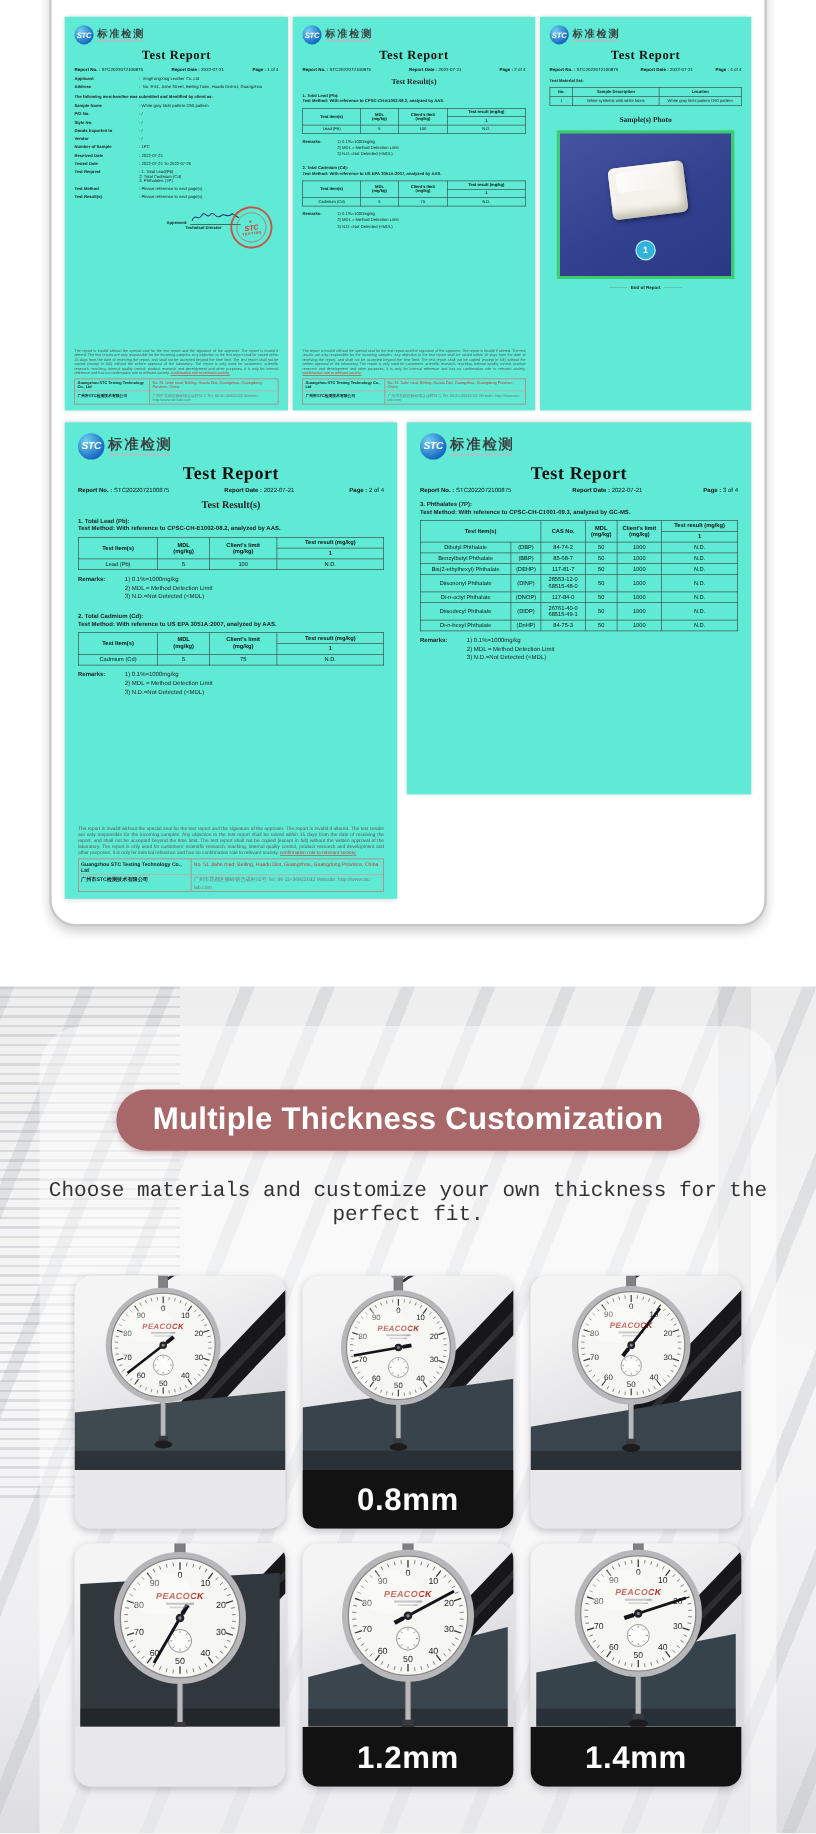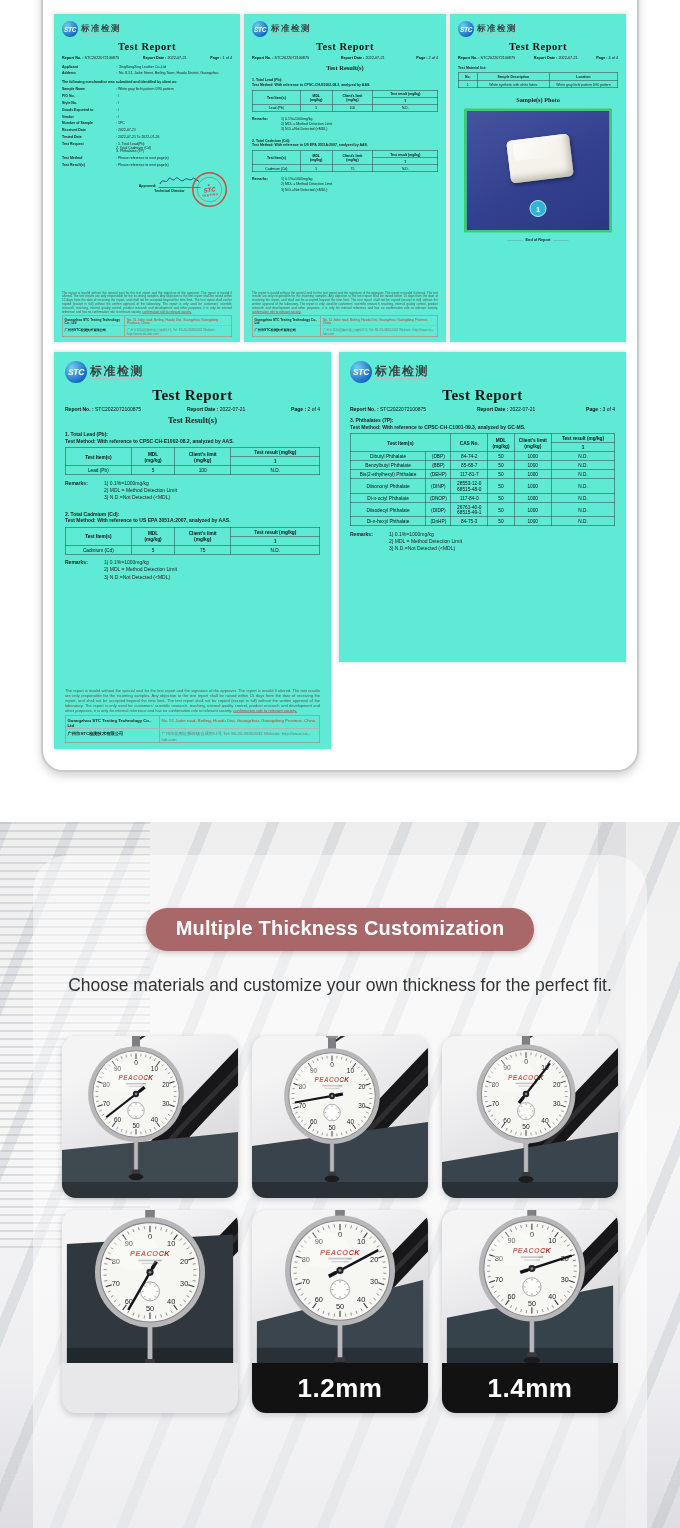--- a/index.html
+++ b/index.html
@@ -101,22 +101,22 @@
   .bg-blinds{position:absolute;left:0;top:0;width:150px;height:430px;opacity:.5;
     background:repeating-linear-gradient(180deg,rgba(150,154,160,.55) 0 2px,rgba(255,255,255,0) 2px 8px);}
   .bg-posts{position:absolute;inset:0;opacity:.35;
     background:linear-gradient(90deg,transparent 0 88%,rgba(160,162,168,.5) 88% 92%,transparent 92%),
                linear-gradient(0deg,rgba(175,177,182,.55),rgba(175,177,182,0) 22%);}
   .glass{position:absolute;left:33px;right:33px;top:33px;bottom:-40px;background:rgba(255,255,255,.48);
     border-radius:36px;}
   .thick-content{position:absolute;inset:0;z-index:2;}
   .banner{margin:86px auto 0 auto;width:fit-content;background:#a86769;border-radius:26px;
     padding:9px 30px 11px 30px;box-shadow:0 2px 5px rgba(120,60,60,.3);}
-  .banner h2{margin:0;color:#fff;font-size:20px;font-weight:bold;letter-spacing:.2px;}
-  .subtitle{text-align:center;font-size:17.5px;color:#333;margin:24px 0 0 0;}
+  .banner h2{margin:0;color:#fff;font-size:26px;font-weight:bold;letter-spacing:.2px;}
+  .subtitle{text-align:center;font-size:17.5px;color:#333;margin:24px 0 0 0;font-family:Liberation Mono, monospace;}
   .tile-grid{width:556px;margin:40px auto 0 auto;display:grid;grid-template-columns:repeat(3,176px);
     gap:12px 14px;}
   .tile{border-radius:14px;overflow:hidden;box-shadow:0 2px 6px rgba(60,60,70,.25);background:#e8e8ea;}
   .tile-photo{height:162px;position:relative;background:linear-gradient(155deg,#f4f4f5 20%,#d9d9dc 80%);}
   .tile:nth-child(n+4) .tile-photo{height:153px;}
   .gauge-svg{position:absolute;inset:0;width:100%;height:100%;}
   .tile-label{height:49px;background:#121212;color:#fff;display:flex;align-items:center;justify-content:center;
     font-size:26px;font-weight:bold;letter-spacing:.5px;}
   .tile:nth-child(n+4) .tile-label{height:50px;}
 </style>
@@ -780,20 +780,21 @@
       <g class="needle-g" transform="rotate(-100)">
         <line x1="0" y1="10" x2="0" y2="-41" stroke="#13131a" stroke-width="2.3"></line>
         <line x1="0" y1="4" x2="0" y2="12" stroke="#13131a" stroke-width="3.4"></line>
       </g>
       <circle r="3.4" fill="#232329"></circle>
       <circle r="1.3" fill="#8a8a90"></circle>
       <ellipse cx="-15" cy="-19" rx="25" ry="17" fill="rgba(255,255,255,0.30)"></ellipse>
     </g>
   </svg>
           </div>
+          <div class="tile-label" style="background: rgb(18, 18, 18);">0.8mm</div>
         </div>
         <div class="tile">
           <div class="tile-photo">
             <svg class="gauge-svg" viewBox="0 0 176 162">
     <path class="arm-main" d="M190,16 C152,56 116,92 90,124" stroke="#17171a" stroke-width="26" stroke-linecap="round" fill="none"></path>
     <path class="arm-hi" d="M186,22 C152,58 120,90 94,120" stroke="rgba(255,255,255,0.10)" stroke-width="5" fill="none"></path>
     <polygon class="leather-poly" points="0,126 176,96 176,162 0,162" fill="#39444c"></polygon>
     <rect x="0" y="146" width="176" height="16" fill="rgba(0,0,0,0.28)"></rect>
     <g class="dial" transform="translate(84,58) scale(0.95)">
       <path class="cable" d="M4,-60 C34,-82 64,-76 96,-88" stroke="#2b2b2e" stroke-width="2.4" fill="none"></path>

